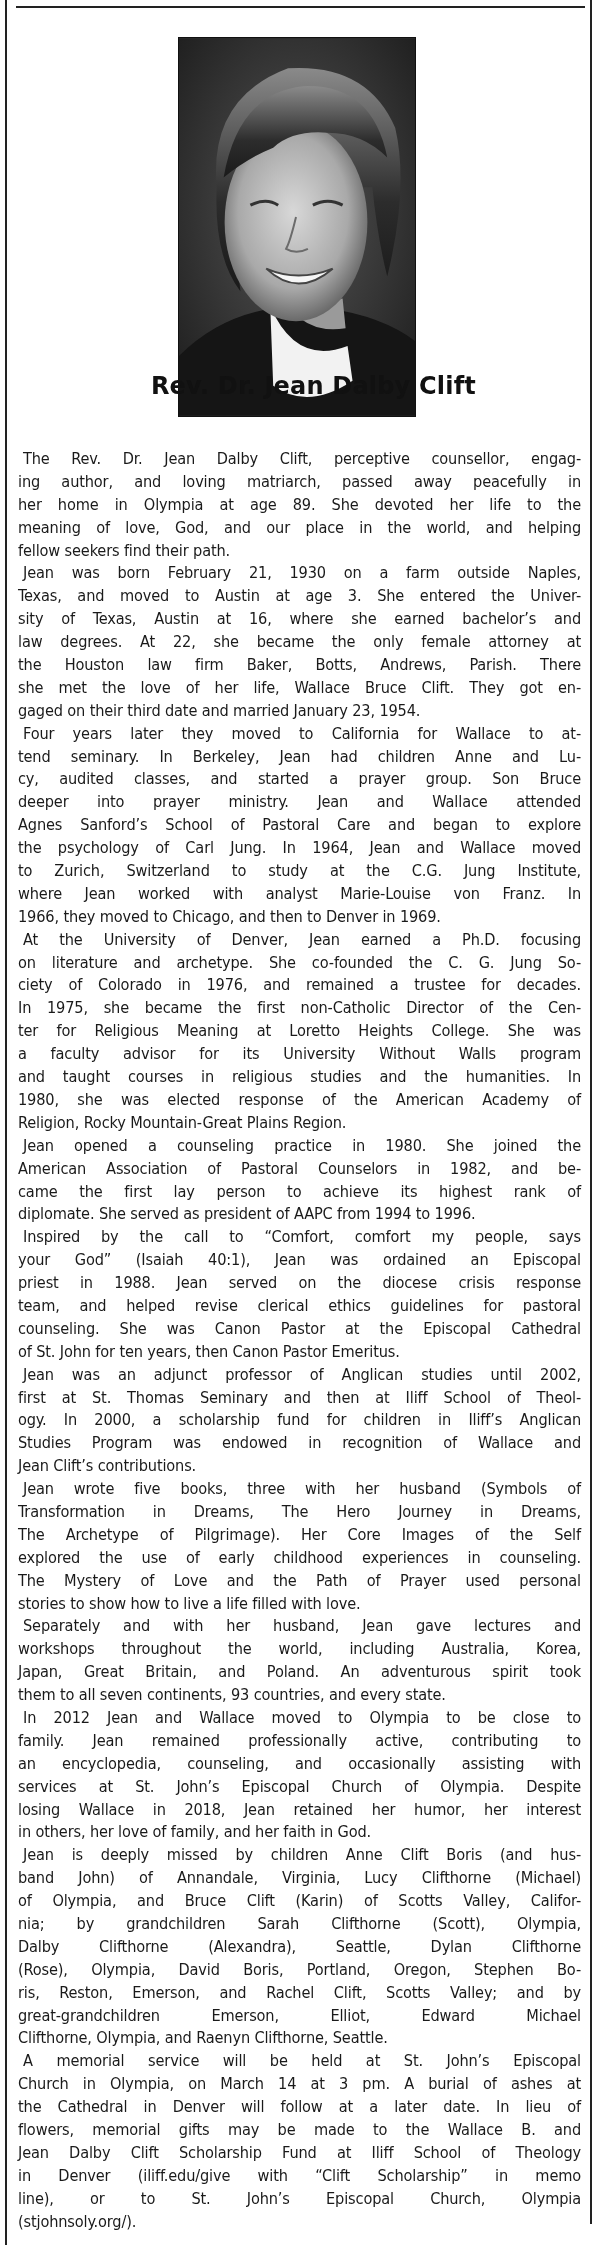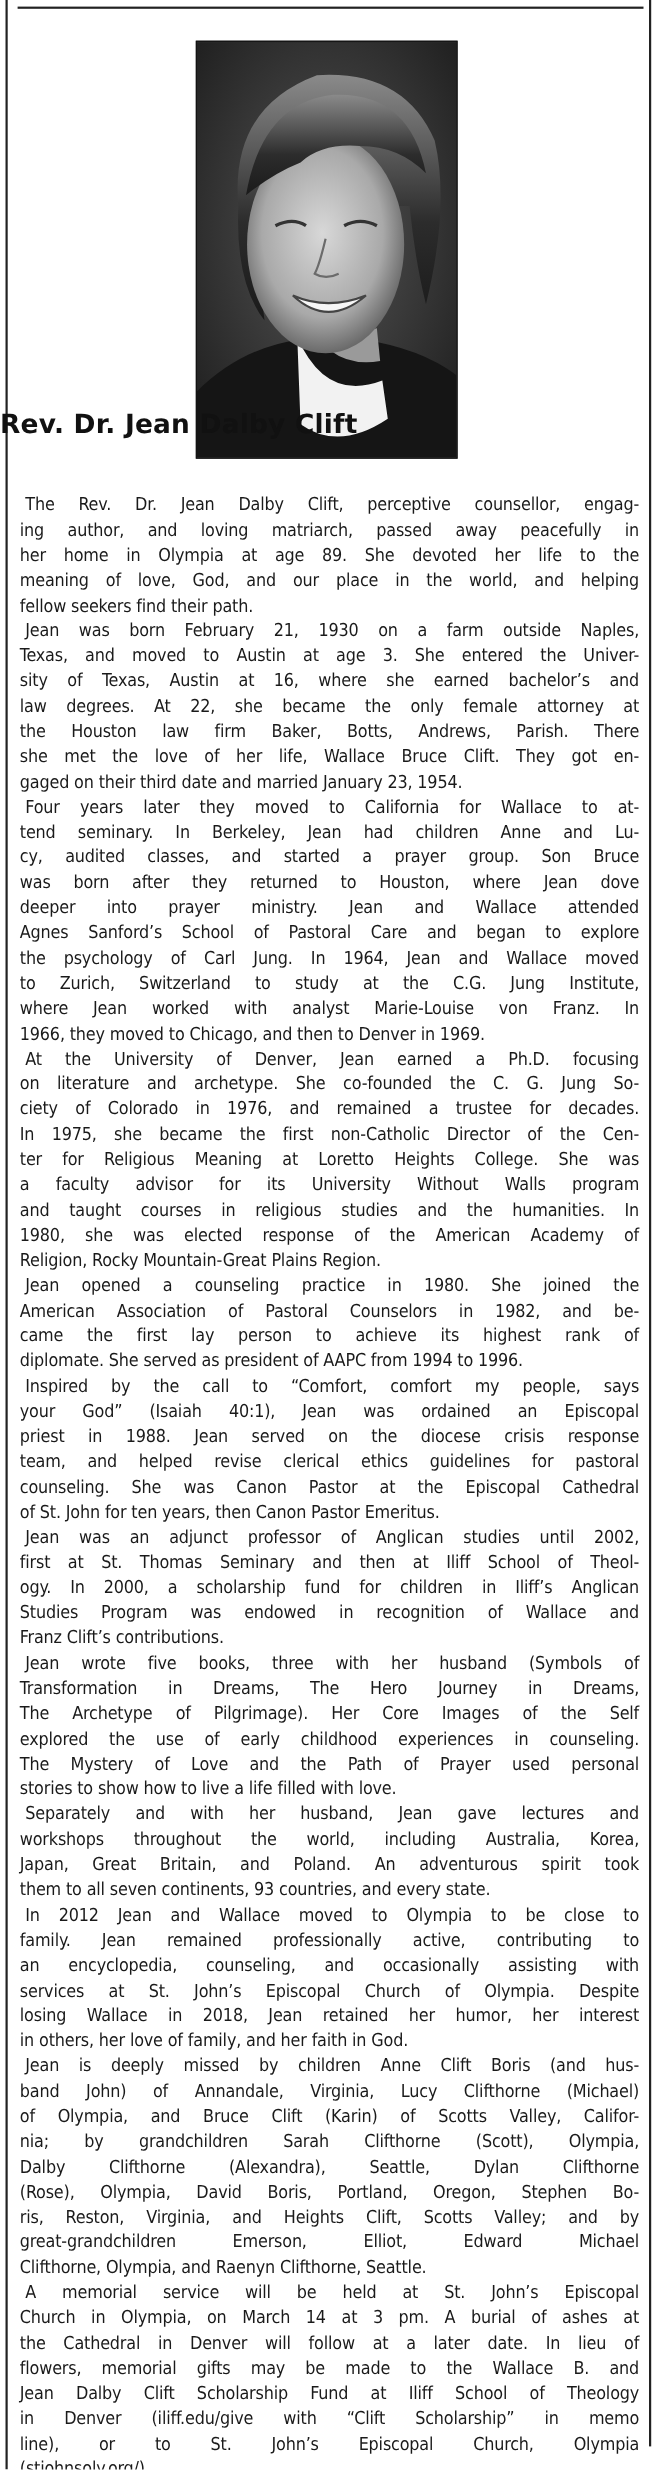--- a/index.html
+++ b/index.html
@@ -2,21 +2,21 @@
 <html><head>
 <meta charset="utf-8">
 <style>
   html, body { margin: 0; padding: 0; background: #ffffff; }
   body { width: 600px; height: 2245px; position: relative; overflow: hidden; font-family: "DejaVu Sans", sans-serif; color: #1a1a1a; }
   .frame-left { position: absolute; left: 5px; top: 0; width: 2px; height: 2245px; background: #222; }
   .frame-right { position: absolute; left: 590px; top: 0; width: 2px; height: 2224px; background: #222; }
   .top-rule { position: absolute; left: 16px; top: 6px; width: 569px; height: 2px; background: #222; }
   .photo { position: absolute; left: 178px; top: 37px; width: 238px; height: 380px; background: #2a2a2a; overflow: hidden; border: 1px solid #111; box-sizing: border-box; }
   .photo svg { display: block; width: 100%; height: 100%; }
-  .title { position: absolute; left: 0; top: 371px; width: 476px; text-align: left; font-family: "DejaVu Sans", sans-serif; font-weight: bold; font-size: 24px; letter-spacing: 0.2px; color: #111; line-height: 30px; }
+  .title { position: absolute; left: 0; top: 371px; width: 476px; text-align: right; font-family: "DejaVu Sans", sans-serif; font-weight: bold; font-size: 24px; letter-spacing: 0.2px; color: #111; line-height: 30px; }
   .body-text { position: absolute; left: 18px; top: 412px; width: 563px; font-size: 16.2px; line-height: 22.9px; letter-spacing: -0.15px; font-stretch: condensed; margin-top: 36px; }
   .para { margin: 0; }
   .line { display: block; white-space: nowrap; text-align: justify; text-align-last: justify; height: 22.9px; overflow: visible; }
   .line.last { text-align-last: left; }
   .line.first { padding-left: 5px; }
 </style>
 </head>
 <body>
 
 <div class="frame-left"></div>
@@ -80,21 +80,20 @@
       <span class="line">sity of Texas, Austin at 16, where she earned bachelor’s and</span>
       <span class="line">law degrees. At 22, she became the only female attorney at</span>
       <span class="line">the Houston law firm Baker, Botts, Andrews, Parish. There</span>
       <span class="line">she met the love of her life, Wallace Bruce Clift. They got en-</span>
       <span class="line last">gaged on their third date and married January 23, 1954.</span>
     </div>
     <div class="para">
       <span class="line first">Four years later they moved to California for Wallace to at-</span>
       <span class="line">tend seminary. In Berkeley, Jean had children Anne and Lu-</span>
       <span class="line">cy, audited classes, and started a prayer group. Son Bruce</span>
-      <span class="line">was born after they returned to Houston, where Jean dove</span>
       <span class="line">deeper into prayer ministry. Jean and Wallace attended</span>
       <span class="line">Agnes Sanford’s School of Pastoral Care and began to explore</span>
       <span class="line">the psychology of Carl Jung. In 1964, Jean and Wallace moved</span>
       <span class="line">to Zurich, Switzerland to study at the C.G. Jung Institute,</span>
       <span class="line">where Jean worked with analyst Marie-Louise von Franz. In</span>
       <span class="line last">1966, they moved to Chicago, and then to Denver in 1969.</span>
     </div>
     <div class="para">
       <span class="line first">At the University of Denver, Jean earned a Ph.D. focusing</span>
       <span class="line">on literature and archetype. She co-founded the C. G. Jung So-</span>
@@ -118,21 +117,21 @@
       <span class="line">priest in 1988. Jean served on the diocese crisis response</span>
       <span class="line">team, and helped revise clerical ethics guidelines for pastoral</span>
       <span class="line">counseling. She was Canon Pastor at the Episcopal Cathedral</span>
       <span class="line last">of St. John for ten years, then Canon Pastor Emeritus.</span>
     </div>
     <div class="para">
       <span class="line first">Jean was an adjunct professor of Anglican studies until 2002,</span>
       <span class="line">first at St. Thomas Seminary and then at Iliff School of Theol-</span>
       <span class="line">ogy. In 2000, a scholarship fund for children in Iliff’s Anglican</span>
       <span class="line">Studies Program was endowed in recognition of Wallace and</span>
-      <span class="line last">Franz Clift’s contributions.</span>
+      <span class="line last">Jean Clift’s contributions.</span>
     </div>
     <div class="para">
       <span class="line first">Jean wrote five books, three with her husband (Symbols of</span>
       <span class="line">Transformation in Dreams, The Hero Journey in Dreams,</span>
       <span class="line">The Archetype of Pilgrimage). Her Core Images of the Self</span>
       <span class="line">explored the use of early childhood experiences in counseling.</span>
       <span class="line">The Mystery of Love and the Path of Prayer used personal</span>
       <span class="line last">stories to show how to live a life filled with love.</span>
     </div>
     <div class="para">
@@ -149,21 +148,21 @@
       <span class="line">losing Wallace in 2018, Jean retained her humor, her interest</span>
       <span class="line last">in others, her love of family, and her faith in God.</span>
     </div>
     <div class="para">
       <span class="line first">Jean is deeply missed by children Anne Clift Boris (and hus-</span>
       <span class="line">band John) of Annandale, Virginia, Lucy Clifthorne (Michael)</span>
       <span class="line">of Olympia, and Bruce Clift (Karin) of Scotts Valley, Califor-</span>
       <span class="line">nia; by grandchildren Sarah Clifthorne (Scott), Olympia,</span>
       <span class="line">Dalby Clifthorne (Alexandra), Seattle, Dylan Clifthorne</span>
       <span class="line">(Rose), Olympia, David Boris, Portland, Oregon, Stephen Bo-</span>
-      <span class="line">ris, Reston, Virginia, and Heights Clift, Scotts Valley; and by</span>
+      <span class="line">ris, Reston, Emerson, and Rachel Clift, Scotts Valley; and by</span>
       <span class="line">great-grandchildren Emerson, Elliot, Edward Michael</span>
       <span class="line last">Clifthorne, Olympia, and Raenyn Clifthorne, Seattle.</span>
     </div>
     <div class="para">
       <span class="line first">A memorial service will be held at St. John’s Episcopal</span>
       <span class="line">Church in Olympia, on March 14 at 3 pm. A burial of ashes at</span>
       <span class="line">the Cathedral in Denver will follow at a later date. In lieu of</span>
       <span class="line">flowers, memorial gifts may be made to the Wallace B. and</span>
       <span class="line">Jean Dalby Clift Scholarship Fund at Iliff School of Theology</span>
       <span class="line">in Denver (iliff.edu/give with “Clift Scholarship” in memo</span>

